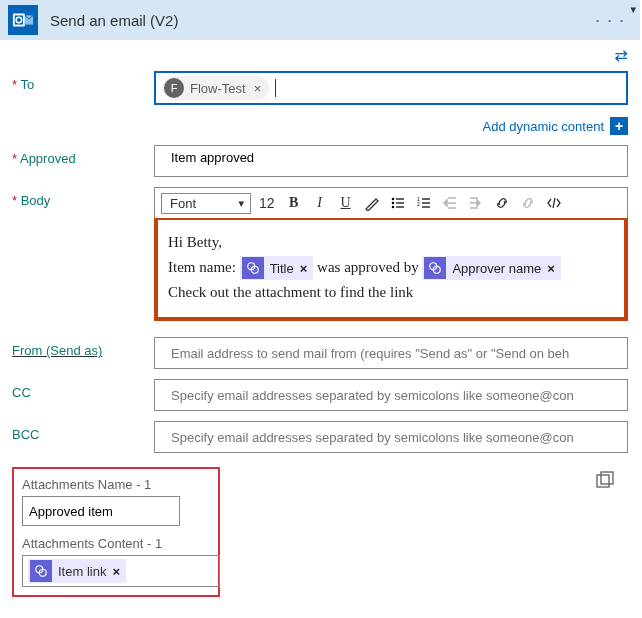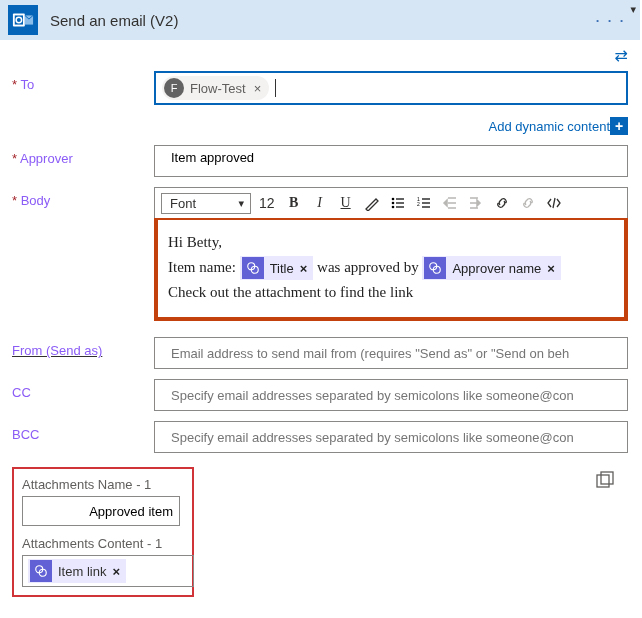--- a/index.html
+++ b/index.html
@@ -25,21 +25,21 @@
     margin-right: 12px;
   }
   .header .app-icon svg { width:22px; height:22px; }
   .header .title { font-size: 15px; color: #323130; }
   .header .spacer { flex:1; }
   .header .menu-icon { color:#3b6fb6; padding:4px 6px; cursor:pointer; letter-spacing:2px; font-weight:bold;}
   .swap-row { text-align:right; padding: 6px 12px 2px; }
   .swap-row .swap-icon { color:#0364B8; cursor:pointer; font-size:16px;}
   .body { padding: 4px 12px 12px; }
   .row { display:flex; align-items:flex-start; margin-bottom: 10px; }
-  .row .label { width:142px; padding-top:6px; font-size:13px; color:#8b5cf6;}
+  .row .label { width:142px; padding-top:6px; font-size:13px; color:#0f766e;}
   .row .label .req::before { content:"* "; color:#a4262c; }
   .row .field { flex:1; }
   .input {
     width:100%;
     border:1px solid #8a8886;
     background:#fff;
     min-height:32px;
     padding:4px 16px;
     font-size:13px;
     font-family:inherit;
@@ -50,21 +50,21 @@
     display:inline-flex; align-items:center;
     background:#f3f2f1; border-radius:12px; padding:2px 6px 2px 2px; gap:6px;
     font-size:13px;
   }
   .chip .avatar {
     width:20px;height:20px;border-radius:50%;background:#646363;color:#fff;
     display:flex;align-items:center;justify-content:center;font-size:11px;
   }
   .chip .x { cursor:pointer; color:#605e5c; padding:0 2px;}
   .cursor { width:1px; height:18px; background:#333; display:inline-block;}
-  .dyn-row { text-align:right; padding:2px 0 10px; display:flex; justify-content:flex-end; align-items:center; }
+  .dyn-row { text-align:right; padding:2px 0 10px; display:flex; justify-content:flex-end; align-items:center; gap:6px;}
   .dyn-row a { color:#0364B8; font-size:13px; text-decoration:none;}
   .dyn-row .plus { background:#0364B8; color:#fff; width:18px;height:18px; display:flex;align-items:center;justify-content:center; font-weight:bold; font-size:14px; cursor:pointer;}
   .editor { border:1px solid #8a8886; }
   .toolbar {
     display:flex; align-items:center; gap:4px;
     padding:4px 6px; border-bottom:1px solid #edebe9;
     font-size:14px;
   }
   .toolbar .font-sel { border:1px solid #8a8886; padding:2px 32px 2px 8px; min-width:90px; position:relative; font-size:13px;}
   .toolbar .font-sel::after, .toolbar .size-sel .caret { content:"▾"; position:absolute; right:6px; top:3px; font-size:11px;}
@@ -93,21 +93,21 @@
   .token .ticon svg{width:14px;height:14px;}
   .token .tx{cursor:pointer;font-weight:bold;color:#222;}
   .attachments {
     border:2px solid #d13438;
     margin-top:14px;
     padding:8px;
   }
   .attachments .att-label{font-size:13px;color:#605e5c;margin-bottom:4px;}
   .att-input {
     border:1px solid #8a8886; background:#fff; min-height:30px;
-    padding:4px 6px; font-size:13px; width:100%;text-align:right;
+    padding:4px 6px; font-size:13px; width:100%;
   }
   .att-content-field{
     display:flex;align-items:center;gap:6px;border:1px solid #8a8886;padding:3px 5px;min-height:30px;
     margin-right:-10px; 
   }
   .pack-icon{position:absolute; right:14px; margin-top:-2px; cursor:pointer;color:#605e5c;}
   .pack-icon svg{width:18px;height:18px;}
   .att-wrap{position:relative;}
   .placeholder{color:#767676;}
   input.plain{border:none;outline:none;width:100%;font-family:inherit;font-size:13px;}
@@ -151,21 +151,21 @@
         </div>
       </div>
     </div>
 
     <div class="dyn-row">
       <a href="#">Add dynamic content</a>
       <span class="plus">+</span>
     </div>
 
     <div class="row">
-      <div class="label"><span class="req">Approver</span></div>
+      <div class="label"><span class="req">Approved</span></div>
       <div class="field">
         <div class="input">
           <input class="plain" value="Item approved" style="">
         </div>
       </div>
     </div>
 
     <div class="row">
       <div class="label"><span class="req">Body</span></div>
       <div class="field">
@@ -278,21 +278,21 @@
       </div>
     </div>
 
     <div class="att-wrap">
       <span class="pack-icon" style="top:6px;">
         <svg viewBox="0 0 18 18">
             <rect x="1" y="4" width="12" height="12" fill="none" stroke="#605e5c" stroke-width="1.3"></rect>
             <rect x="5" y="1" width="12" height="12" fill="none" stroke="#605e5c" stroke-width="1.3"></rect>
           </svg>
       </span>
-      <div class="attachments" style="width:182px;">
+      <div class="attachments" style="width:208px;">
         <div class="att-label">Attachments Name - 1</div>
         <input class="att-input" style="width: 158px;" value="Approved item">
         <div style="height:10px;"></div>
         <div class="att-label">Attachments Content - 1</div>
         <div style="display:flex;align-items:center;">
           <div class="att-content-field" style="width:600px;margin-left:0;">
             <span class="token">
               <span class="ticon">
                   <svg viewBox="0 0 16 16">
                     <circle cx="6" cy="6" r="4" fill="none" stroke="#fff" stroke-width="1.3"></circle>

